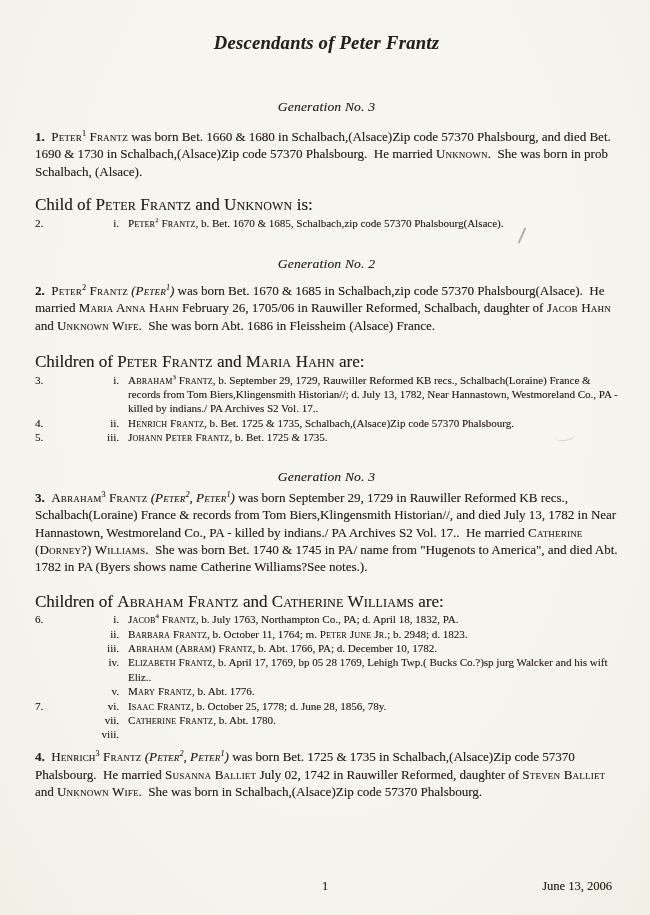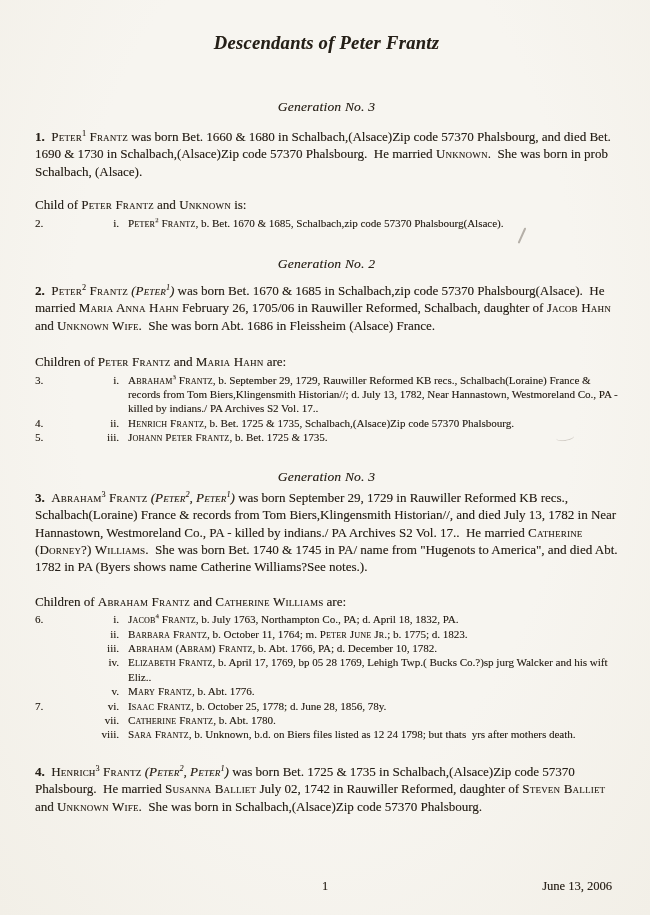--- a/index.html
+++ b/index.html
@@ -23,21 +23,21 @@
   #gen1-heading { margin-top:45px; }
   #gen2-heading { margin-top:26px; }
   #gen3-heading { margin-top:24px; }
 
   .body { margin:0; font-size:13px; line-height:17.4px; }
   #para-1 { margin-top:13px; }
   #para-2 { margin-top:10px; }
   #para-3 { margin-top:4px; }
   #para-4 { margin-top:21px; }
 
-  .chead { margin:0; font-size:13px; line-height:17.4px; }
+  .chead { margin:0; font-size:17px; line-height:17.4px; }
   #chead-1 { margin-top:16px; }
   #chead-2 { margin-top:19px; }
   #chead-3 { margin-top:17px; }
 
   .clist { margin-top:2px; font-size:11px; line-height:14.4px; }
   .crow  { position:relative; padding-left:93px; }
   .crow .num   { position:absolute; left:0; top:0; }
   .crow .roman { position:absolute; left:0; top:0; width:84px; text-align:right; }
 
   .seg-n  {}
@@ -117,21 +117,21 @@
 
           <div class="crow">
             <span class="num">6.</span>
             <span class="roman">i.</span>
             <span class="ctext"><span class="seg-sc">Jacob</span><span class="seg-sup">4</span><span class="seg-sc"> Frantz</span><span class="seg-n">, b. July 1763, Northampton Co., PA; d. April 18, 1832, PA.</span></span>
           </div>
 
           <div class="crow">
             <span class="num"></span>
             <span class="roman">ii.</span>
-            <span class="ctext"><span class="seg-sc">Barbara Frantz</span><span class="seg-n">, b. October 11, 1764; m. </span><span class="seg-sc">Peter June Jr.</span><span class="seg-n">; b. 1775; d. 1823.</span></span>
+            <span class="ctext"><span class="seg-sc">Barbara Frantz</span><span class="seg-n">, b. October 11, 1764; m. </span><span class="seg-sc">Peter June Jr.</span><span class="seg-n">; b. 2948; d. 1823.</span></span>
           </div>
 
           <div class="crow">
             <span class="num"></span>
             <span class="roman">iii.</span>
             <span class="ctext"><span class="seg-sc">Abraham (Abram) Frantz</span><span class="seg-n">, b. Abt. 1766, PA; d. December 10, 1782.</span></span>
           </div>
 
           <div class="crow">
             <span class="num"></span>
@@ -153,21 +153,20 @@
 
           <div class="crow">
             <span class="num"></span>
             <span class="roman">vii.</span>
             <span class="ctext"><span class="seg-sc">Catherine Frantz</span><span class="seg-n">, b. Abt. 1780.</span></span>
           </div>
 
           <div class="crow">
             <span class="num"></span>
             <span class="roman">viii.</span>
-            <span class="ctext"><span class="seg-sc">Sara Frantz</span><span class="seg-n">, b. Unknown, b.d. on Biers files listed as 12 24 1798; but thats&nbsp; yrs after mothers death.</span></span>
           </div>
         </div>
       <p class="body" id="para-4"><span class="seg-b">4.&nbsp; </span><span class="seg-sc">Henrich</span><span class="seg-sup">3</span><span class="seg-sc"> Frantz</span><span class="seg-n"> </span><span class="seg-i">(</span><span class="seg-isc">Peter</span><span class="seg-isup">2</span><span class="seg-i">, </span><span class="seg-isc">Peter</span><span class="seg-isup">1</span><span class="seg-i">)</span><span class="seg-n"> was born Bet. 1725 &amp; 1735 in Schalbach,(Alsace)Zip code 57370 Phalsbourg.&nbsp; He married </span><span class="seg-sc">Susanna Balliet</span><span class="seg-n"> July 02, 1742 in Rauwiller Reformed, daughter of </span><span class="seg-sc">Steven Balliet</span><span class="seg-n"> and </span><span class="seg-sc">Unknown Wife</span><span class="seg-n">.&nbsp; She was born in Schalbach,(Alsace)Zip code 57370 Phalsbourg.</span></p>
     </section>
 
   </div>
 
   <div class="footer">
     <span class="pageno">1</span>
     <span class="date">June 13, 2006</span>

